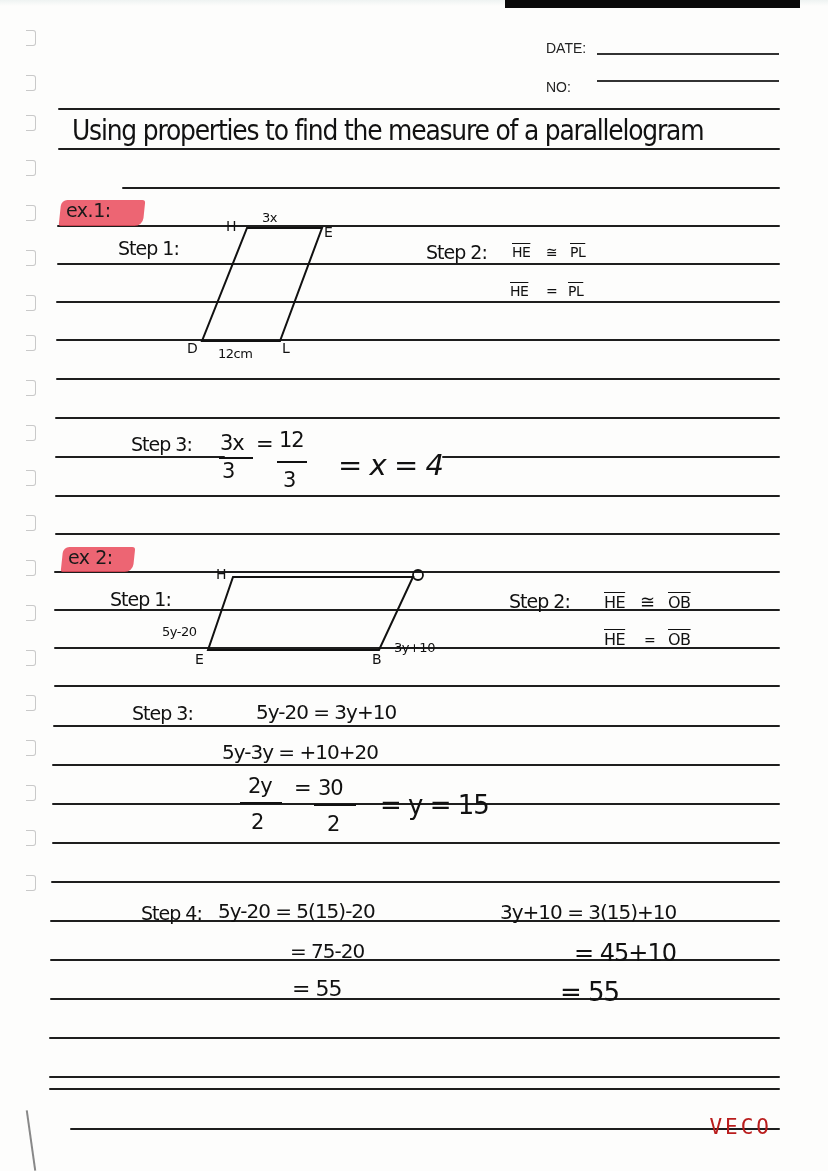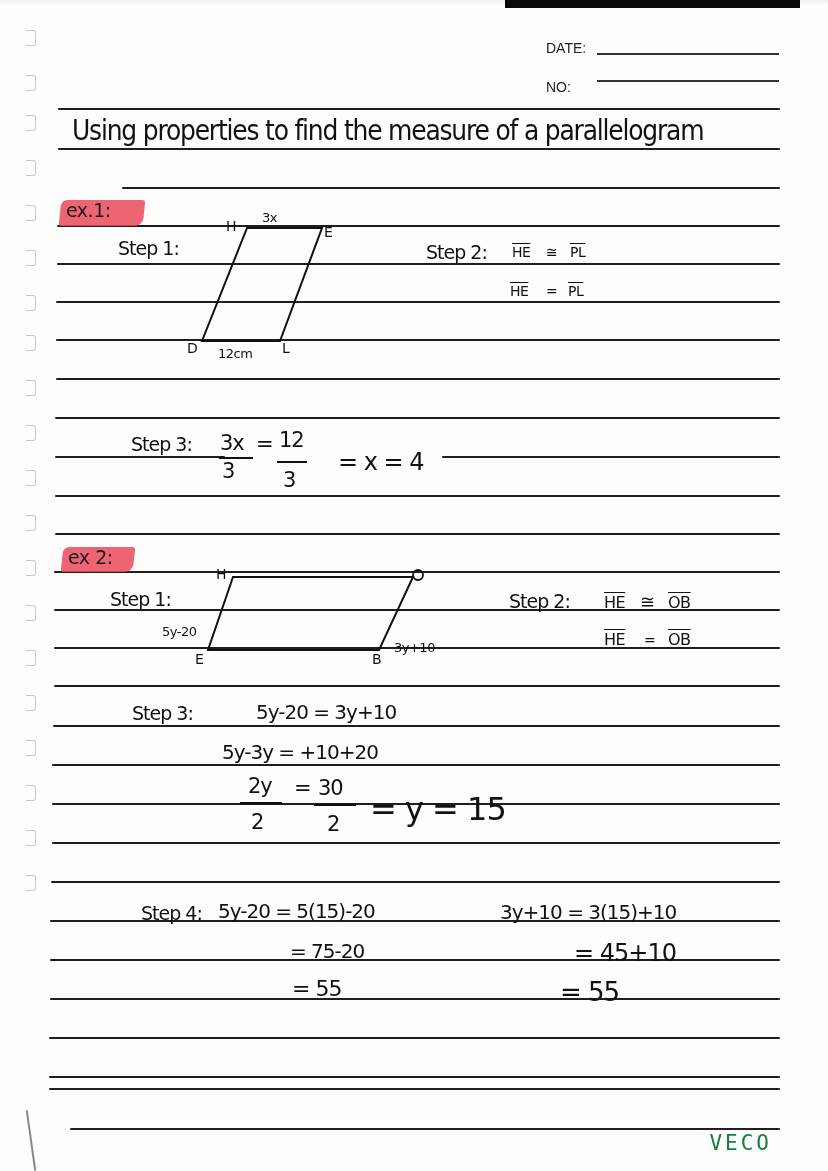--- a/index.html
+++ b/index.html
@@ -45,23 +45,23 @@
   .small { font-size:13px; }
   .label { font-size:14px; }
   .highlight {
     position:absolute; background:#ea4a5a; opacity:0.85;
     border-radius:6px 3px 8px 2px; transform:skewX(-6deg);
   }
   .ex-label { font-size:19px; color:#1a1a1a; letter-spacing:-0.5px; }
   .over { text-decoration:overline; }
   .fraction-bar { position:absolute; height:2px; background:#111; }
   .brand {
-    position:absolute; right:56px; bottom:16px;
+    position:absolute; right:56px; bottom:32px;
     font-family:"DejaVu Sans Mono", monospace; font-size:21px;
-    letter-spacing:3px; color:#15803d;
+    letter-spacing:3px; color:#b91c1c;
   }
   .brand-ghost {
     position:absolute; left:62px; bottom:16px;
     font-family:"DejaVu Sans Mono", monospace; font-size:16px;
     letter-spacing:4px; color:#d8d8d8;
   }
   svg { position:absolute; overflow:visible; }
 </style>
 </head>
 <body>
@@ -158,21 +158,21 @@
 <div class="hw label over" style="left:568px; top:283px;">PL</div>
 
 <div class="hw step" style="left:131px; top:433px;">Step 3:</div>
 <div class="hw eq" style="left:220px; top:431px;">3x</div>
 <div class="fraction-bar" style="left:219px; top:457px; width:34px;"></div>
 <div class="hw eq" style="left:222px; top:459px;">3</div>
 <div class="hw eq" style="left:256px; top:432px;">=</div>
 <div class="hw eq" style="left:279px; top:428px;">12</div>
 <div class="fraction-bar" style="left:277px; top:461px; width:30px;"></div>
 <div class="hw eq" style="left:283px; top:468px;">3</div>
-<div class="hw eq" style="left:338px; top:448px; font-size:24px;">= x = 4</div>
+<div class="hw eq" style="left:338px; top:448px; font-size:29px;font-style:italic;">= x = 4</div>
 
 <div class="highlight" style="left:62px; top:547px; width:72px; height:25px;"></div>
 <div class="hw ex-label" style="left:68px; top:546px;">ex 2:</div>
 
 <div class="hw step" style="left:110px; top:588px;">Step 1:</div>
 <div class="hw label" style="left:216px; top:566px;">H</div>
 <div class="hw label" style="left:425px; top:566px; color:transparent;">O</div>
 <div class="hw label" style="left:372px; top:651px;">B</div>
 <div class="hw label" style="left:195px; top:651px;">E</div>
 <div class="hw small" style="left:162px; top:624px;">5y-20</div>
@@ -189,21 +189,21 @@
 <div class="hw step" style="left:132px; top:702px;">Step 3:</div>
 <div class="hw eq" style="left:228px; top:700px; font-size:20px;margin-left:28px;">5y-20 = 3y+10</div>
 <div class="hw eq" style="left:222px; top:740px; font-size:20px;">5y-3y = +10+20</div>
 <div class="hw eq" style="left:248px; top:774px;">2y</div>
 <div class="fraction-bar" style="left:240px; top:802px; width:42px;"></div>
 <div class="hw eq" style="left:251px; top:810px;">2</div>
 <div class="hw eq" style="left:294px; top:776px;">=</div>
 <div class="hw eq" style="left:318px; top:776px;">30</div>
 <div class="fraction-bar" style="left:314px; top:804px; width:42px;"></div>
 <div class="hw eq" style="left:327px; top:812px;">2</div>
-<div class="hw eq" style="left:370px; top:790px; font-size:32px;">= y = 15</div>
+<div class="hw eq" style="left:380px; top:790px; font-size:26px;">= y = 15</div>
 
 <div class="hw step" style="left:141px; top:902px;">Step 4:</div>
 <div class="hw eq" style="left:218px; top:899px; font-size:20px;">5y-20 = 5(15)-20</div>
 <div class="hw eq" style="left:290px; top:939px; font-size:20px;">= 75-20</div>
 <div class="hw eq" style="left:292px; top:976px; font-size:22px;">= 55</div>
 
 <div class="hw eq" style="left:500px; top:900px; font-size:20px;">3y+10 = 3(15)+10</div>
 <div class="hw eq" style="left:574px; top:939px; font-size:24px;">= 45+10</div>
 <div class="hw eq" style="left:560px; top:977px; font-size:26px;">= 55</div>
 

